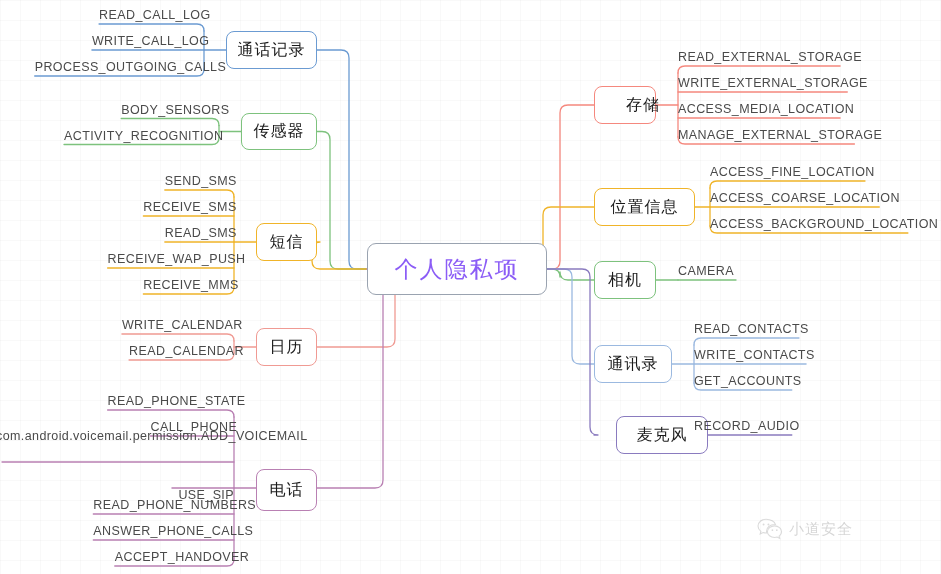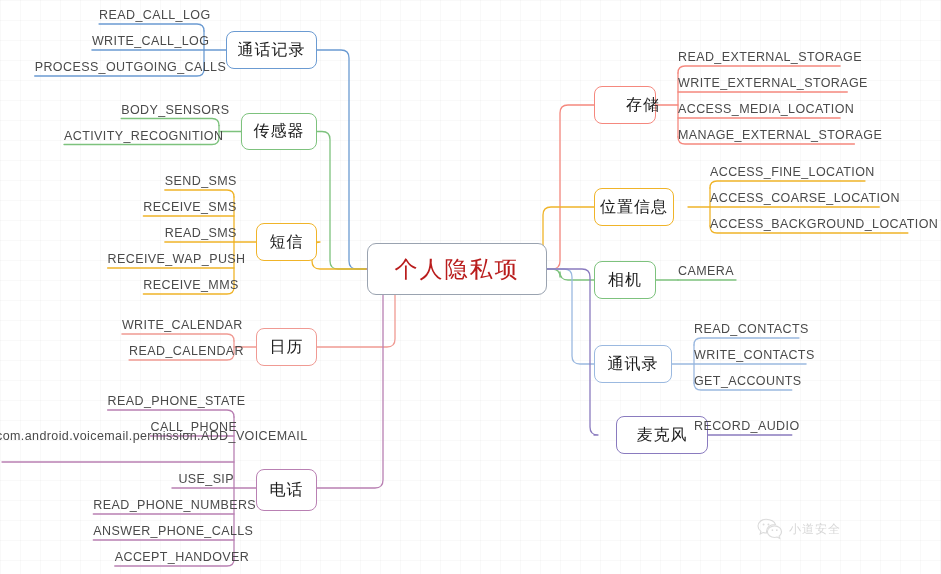--- a/index.html
+++ b/index.html
@@ -22,21 +22,21 @@
   svg.wires{position:absolute;left:0;top:0;width:941px;height:574px;pointer-events:none;}
 
   
   .center-node{
     position:absolute;
     box-sizing:border-box;
     border:1.4px solid #9aa3b0;
     border-radius:9px;
     background:#ffffff;
     display:flex;align-items:center;justify-content:center;
-    font-size:23px;color:#b91c1c;letter-spacing:2px;
+    font-size:23px;color:#8b5cf6;letter-spacing:2px;
     white-space:nowrap;
   }
 
   
   .branch-node{
     position:absolute;
     box-sizing:border-box;
     border:1.4px solid #888;
     border-radius:8px;
     background:#ffffff;
@@ -60,21 +60,21 @@
   .leaf.r{text-align:left;}
   .leaf.l{text-align:right;}
 
   
   .watermark{
     position:absolute;
     display:flex;align-items:center;gap:6px;
     opacity:.30;
   }
   .wm-text{
-    font-size:12px;color:#7a7a7a;letter-spacing:1px;white-space:nowrap;
+    font-size:15px;color:#7a7a7a;letter-spacing:1px;white-space:nowrap;
   }
   .wm-icon{width:26px;height:22px;display:block;}
 </style>
 </head>
 <body>
 
 <div id="stage">
 
   <svg class="wires" viewBox="0 0 941 574" xmlns="http://www.w3.org/2000/svg" id="wires">
       <path d="M 226 50 H 204" fill="none" stroke="#6b9bd2" stroke-width="1.3" stroke-linecap="round" stroke-linejoin="round"></path>
@@ -164,32 +164,32 @@
         <span>日历</span>
       </div>
       <div class="leaf l" style="width: 112.1px; left: 121.9px; top: 318px;">WRITE_CALENDAR</div>
       <div class="leaf l" style="width: 104.95px; left: 129.05px; top: 344px;">READ_CALENDAR</div>
       <div class="branch-node" style="left: 256px; top: 469px; width: 61px; height: 42px; border-color: rgb(185, 128, 179);">
         <span>电话</span>
       </div>
       <div class="leaf l" style="width: 126.4px; left: 107.6px; top: 394px;">READ_PHONE_STATE</div>
       <div class="leaf l" style="width: 83.5px; left: 150.5px; top: 420px;">CALL_PHONE</div>
       <div class="leaf l wrap" style="width: 232px; left: -4px; top: 429px; text-align: left;">com.android.voicemail.permission.ADD_VOICEMAIL</div>
-      <div class="leaf l" style="width: 62.05px; left: 171.95px; top: 472px; text-align: right;">USE_SIP</div>
+      <div class="leaf l" style="width: 62.05px; left: 171.95px; top: 488px; text-align: right;">USE_SIP</div>
       <div class="leaf l" style="width: 140.7px; left: 93.3px; top: 498px;">READ_PHONE_NUMBERS</div>
       <div class="leaf l" style="width: 140.7px; left: 93.3px; top: 524px;">ANSWER_PHONE_CALLS</div>
       <div class="leaf l" style="width: 119.25px; left: 114.75px; top: 550px;">ACCEPT_HANDOVER</div>
       <div class="branch-node" style="left: 594px; top: 86px; width: 62px; height: 38px; border-color: rgb(245, 136, 126); padding-left: 36px;">
         <span>存储</span>
       </div>
       <div class="leaf r" style="width: 162.15px; left: 678px; top: 50px;">READ_EXTERNAL_STORAGE</div>
       <div class="leaf r" style="width: 169.3px; left: 678px; top: 76px;">WRITE_EXTERNAL_STORAGE</div>
       <div class="leaf r" style="width: 162.15px; left: 678px; top: 102px;">ACCESS_MEDIA_LOCATION</div>
       <div class="leaf r" style="width: 176.45px; left: 678px; top: 128px;">MANAGE_EXTERNAL_STORAGE</div>
-      <div class="branch-node" style="left: 594px; top: 188px; width: 80px; height: 38px; border-color: rgb(240, 180, 41);">
+      <div class="branch-node" style="left: 594px; top: 188px; width: 101px; height: 38px; border-color: rgb(240, 180, 41);">
         <span>位置信息</span>
       </div>
       <div class="leaf r" style="width: 155px; left: 710px; top: 165px;">ACCESS_FINE_LOCATION</div>
       <div class="leaf r" style="width: 169.3px; left: 710px; top: 191px;">ACCESS_COARSE_LOCATION</div>
       <div class="leaf r" style="width: 197.9px; left: 710px; top: 217px;">ACCESS_BACKGROUND_LOCATION</div>
       <div class="branch-node" style="left: 594px; top: 261px; width: 62px; height: 38px; border-color: rgb(125, 194, 125);">
         <span>相机</span>
       </div>
       <div class="leaf r" style="width: 58px; left: 678px; top: 264px;">CAMERA</div>
       <div class="branch-node" style="left: 594px; top: 345px; width: 78px; height: 38px; border-color: rgb(155, 185, 224);">

